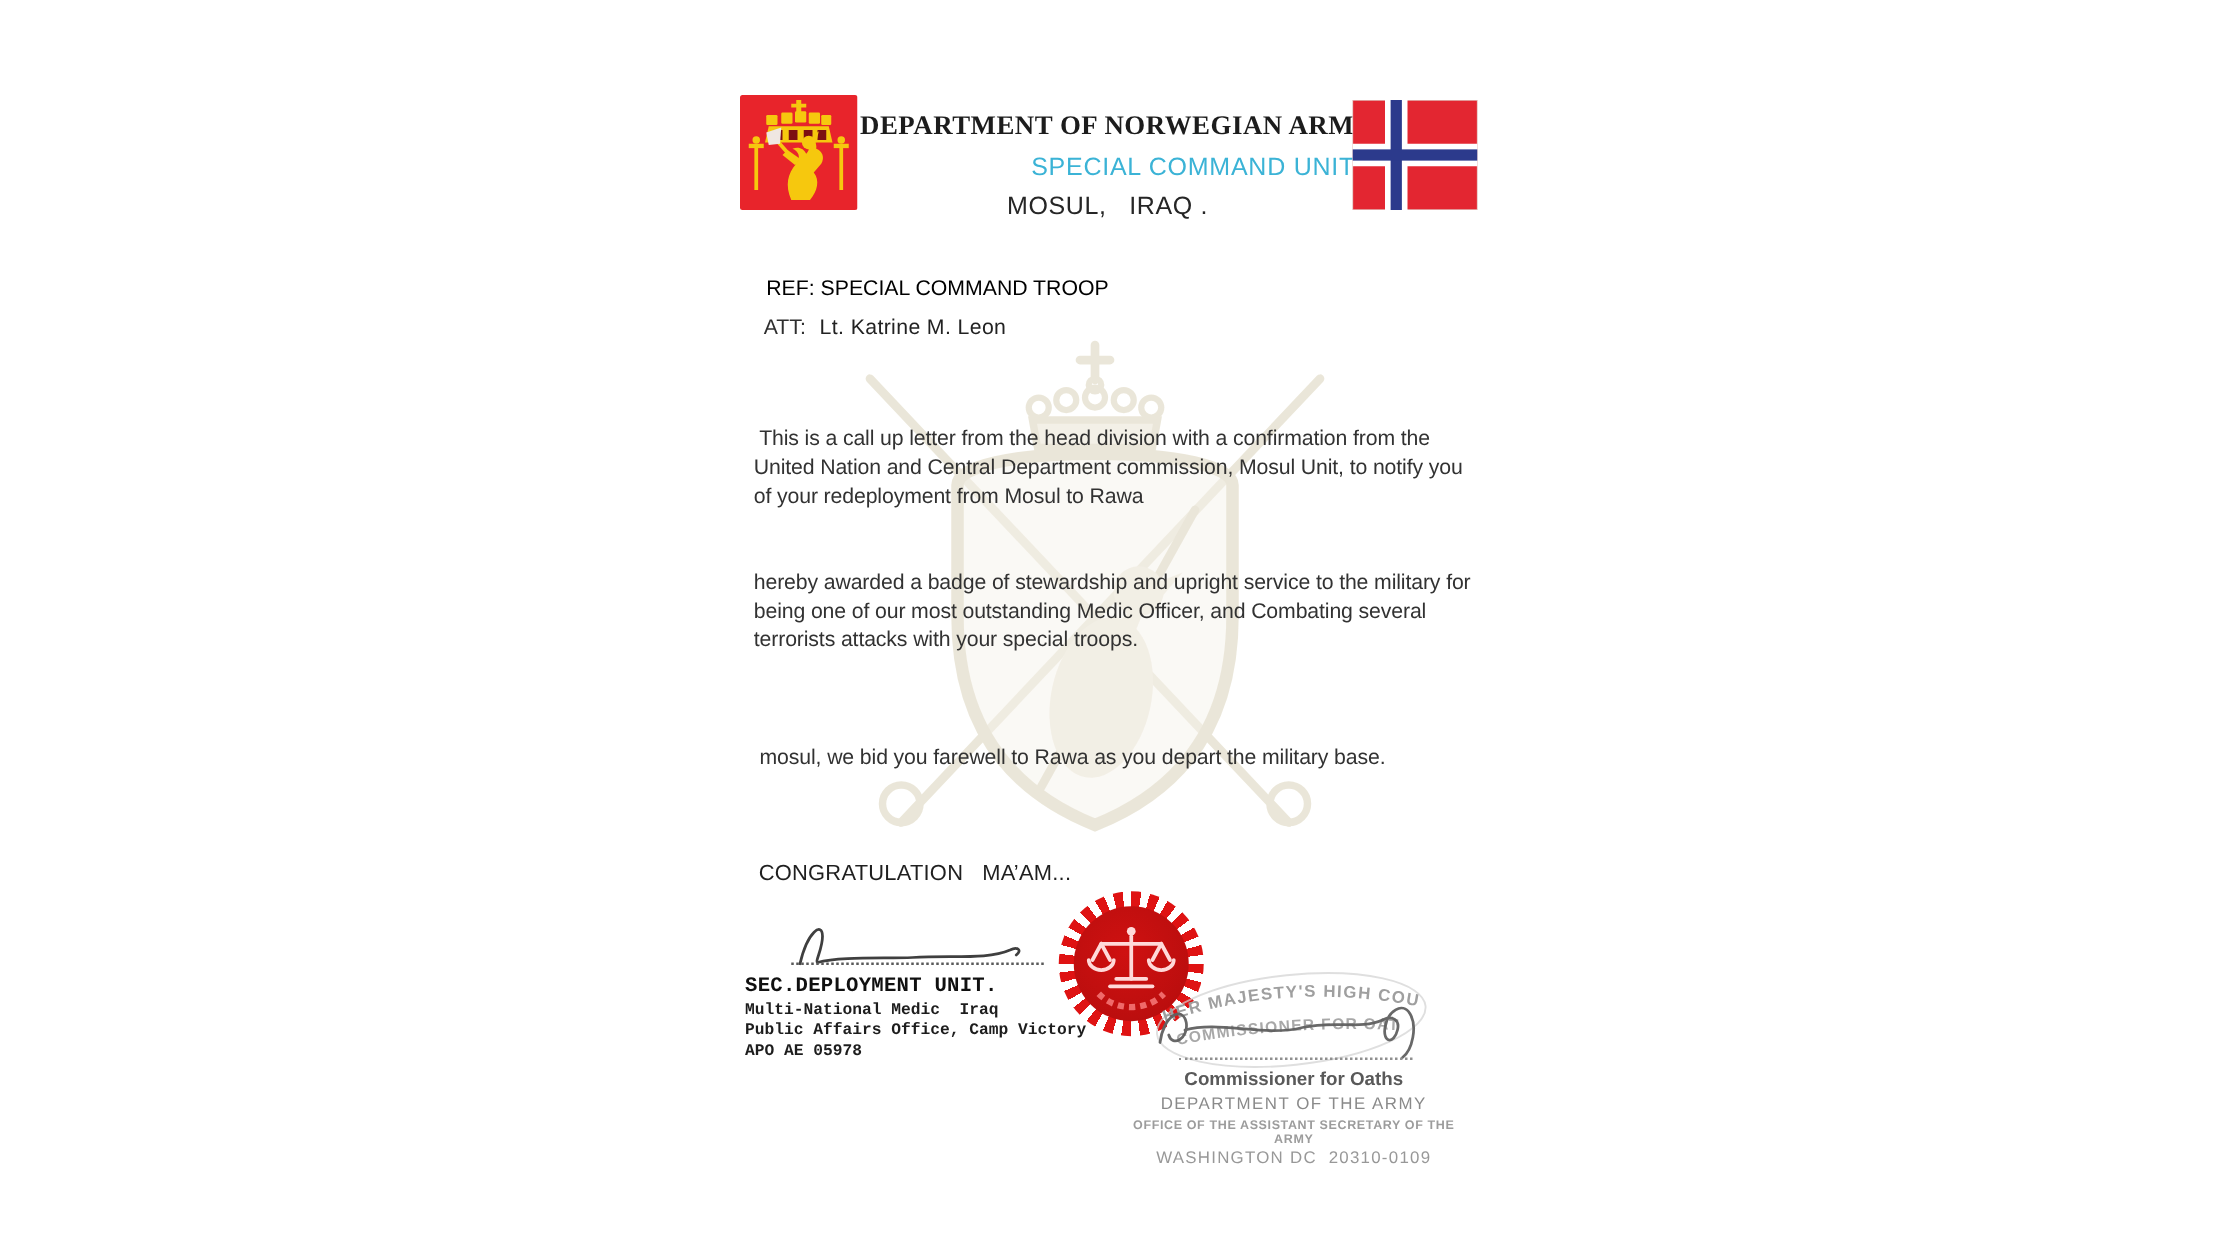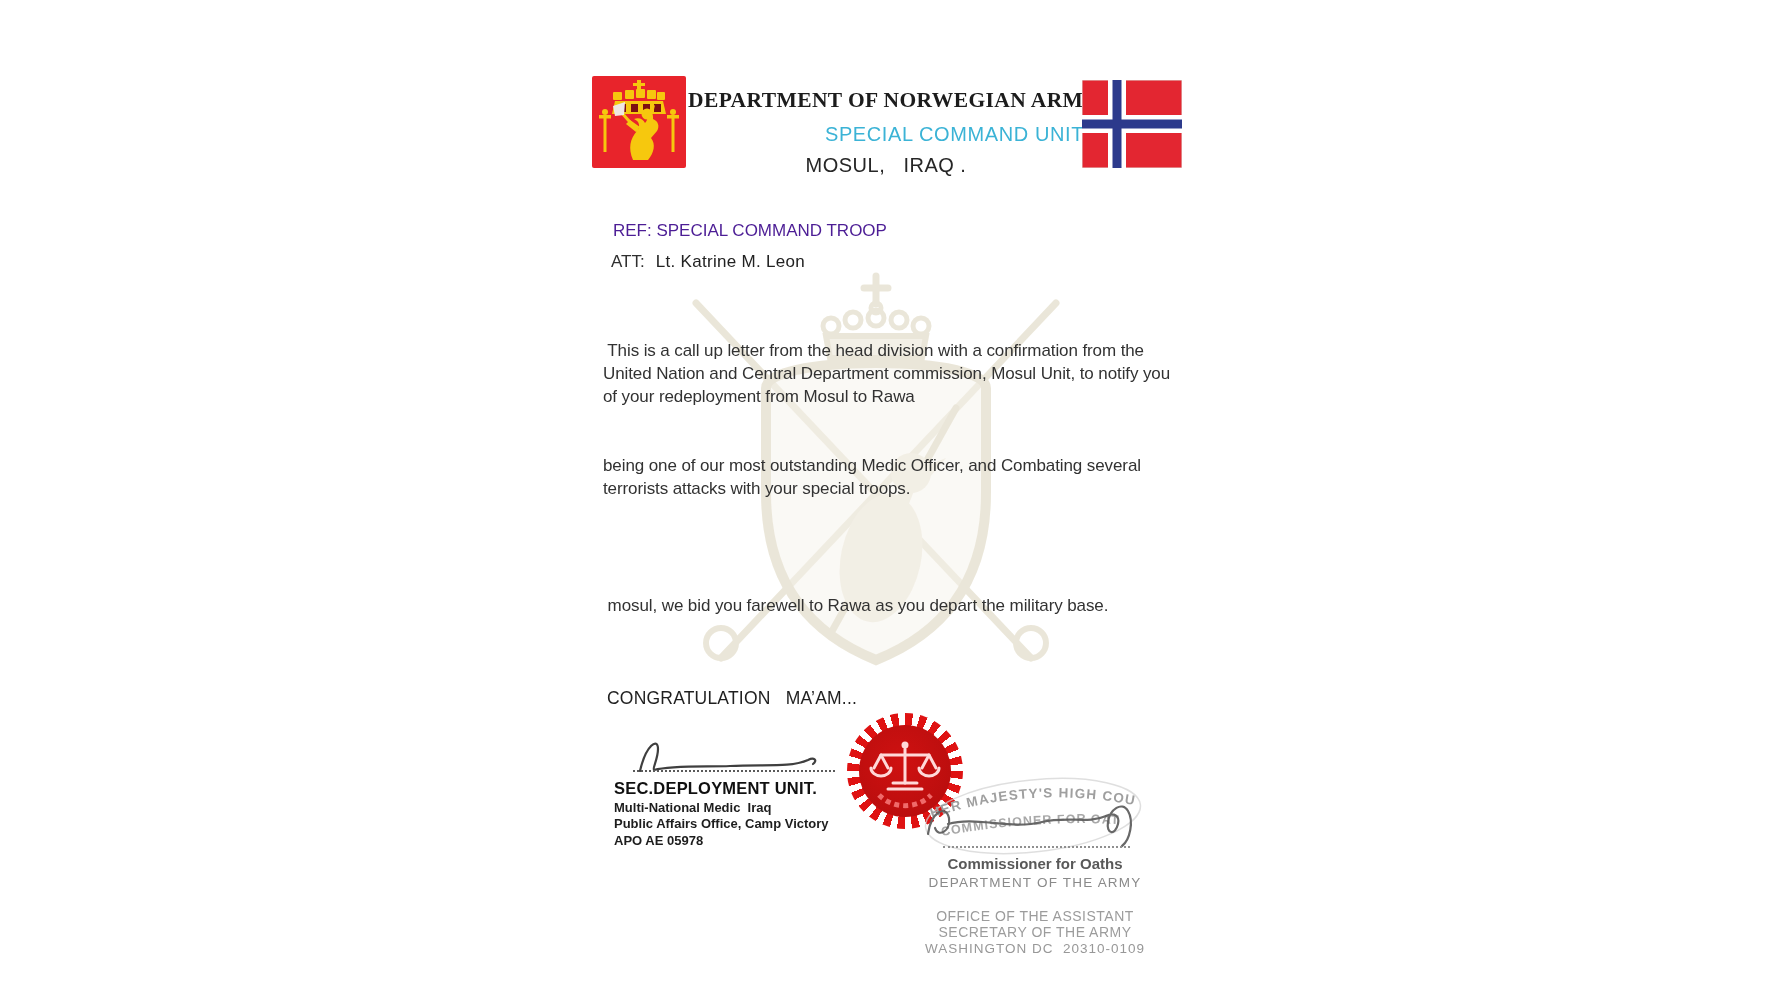--- a/index.html
+++ b/index.html
@@ -22,40 +22,40 @@
     font-size:21.5px; color:#1c1c1c; letter-spacing:.4px; white-space:pre;
   }
   .doc-subtitle {
     margin-top:10px; font-size:20px; color:#3bb3d6; letter-spacing:.6px; white-space:pre;text-align:right;
   }
   .doc-location {
     margin-top:8px; font-size:20px; color:#262626; letter-spacing:.5px; white-space:pre;
   }
 
   
-  .ref-line { left:613px; top:221px; font-size:17px; color:#4c1d95; white-space:pre; }
+  .ref-line { left:613px; top:221px; font-size:17px; color:#000000; white-space:pre; }
   .att-line { left:611px; top:252px; font-size:17px; color:#2f2f2f; white-space:pre; }
   .att-name { margin-left:11px; color:#222; letter-spacing:.3px; }
 
   
   .para { left:603px; color:#323232; font-size:17px; }
   .para .line { height:23.2px; white-space:pre; letter-spacing:-.1px; }
   .p1 { top:341px; }
   .p2 { top:456px; }
   .p3 { top:596px; }
   .closing {
     left:607px; top:688px; font-size:17.5px; color:#1f1f1f;
     letter-spacing:.2px; white-space:pre;
   }
 
   
   .sig1 { left:612px; top:733px; }
   .sig-dotline { left:633px; top:752px; width:202px; height:20px;
     border-bottom:2px dotted #5a5a5a; }
-  .sigblock { left:614px; top:779px; font-family:Liberation Sans, sans-serif; }
+  .sigblock { left:596px; top:779px; font-family:Liberation Mono, monospace; }
   .sb-title { font-size:16.5px; font-weight:bold; color:#101010; letter-spacing:.2px; }
   .sb-line  { font-size:13px; font-weight:bold; color:#1d1d1d; margin-top:1.5px; white-space:pre; }
 
   
   .seal { left:847px; top:713px; width:116px; height:116px; }
   .seal-star {
     position:absolute; inset:0; border-radius:50%;
     background:repeating-conic-gradient(#df1313 0deg 8deg, rgba(255,255,255,0) 8deg 15deg);
   }
   .seal-inner {
@@ -64,21 +64,21 @@
   }
   .seal-scales { position:absolute; inset:12px; }
 
   
   .stamp-svg { left:918px; top:776px; }
   .stamp-dotline { left:943px; top:828px; width:187px; height:20px;
     border-bottom:2px dotted #8f8f8f; }
   .stamp-text { left:905px; top:855px; width:260px; text-align:center; }
   .st-l0 { font-size:15px; font-weight:bold; color:#595959; }
   .st-l1 { margin-top:3px; font-size:13.5px; font-weight:normal; color:#8a8a8a; letter-spacing:1.2px; }
-  .st-l2 { margin-top:18px; font-size:14px;   font-weight:normal; color:#9c9c9c; letter-spacing:.5px; }
+  .st-l2 { margin-top:5px; font-size:10px;   font-weight:bold; color:#9c9c9c; letter-spacing:.5px; }
   .st-l3 { margin-top:1px; font-size:13.5px; font-weight:normal; color:#989898; letter-spacing:1px; white-space:pre; }
 </style>
 </head>
 <body>
 
 <div class="canvas">
 
   <svg class="abs watermark" width="475" height="450" viewBox="0 0 475 450">
     <g stroke="#d7cfb4" fill="none" stroke-linecap="round">
       <path d="M95,420 L430,65" stroke-width="7"></path>
@@ -160,20 +160,21 @@
 
   <div class="abs ref-line">REF: SPECIAL COMMAND TROOP</div>
   <div class="abs att-line"><span>ATT:</span><span class="att-name">Lt. Katrine M. Leon</span></div>
 
   <div class="abs para p1">
     <div class="line"> This is a call up letter from the head division with a confirmation from the</div>
     <div class="line">United Nation and Central Department commission, Mosul Unit, to notify you</div>
     <div class="line">of your redeployment from Mosul to Rawa</div>
   </div>
   <div class="abs para p2">
+    <div class="line">hereby awarded a badge of stewardship and upright service to the military for</div>
     <div class="line">being one of our most outstanding Medic Officer, and Combating several</div>
     <div class="line">terrorists attacks with your special troops.</div>
   </div>
   <div class="abs para p3">
     <div class="line"> mosul, we bid you farewell to Rawa as you depart the military base.</div>
   </div>
   <div class="abs closing">CONGRATULATION   MA’AM...</div>
 
   <svg class="abs sig1" width="230" height="42" viewBox="0 0 230 42">
     <path d="M28,38 C34,12 46,4 46,16 C46,26 40,36 42,37

